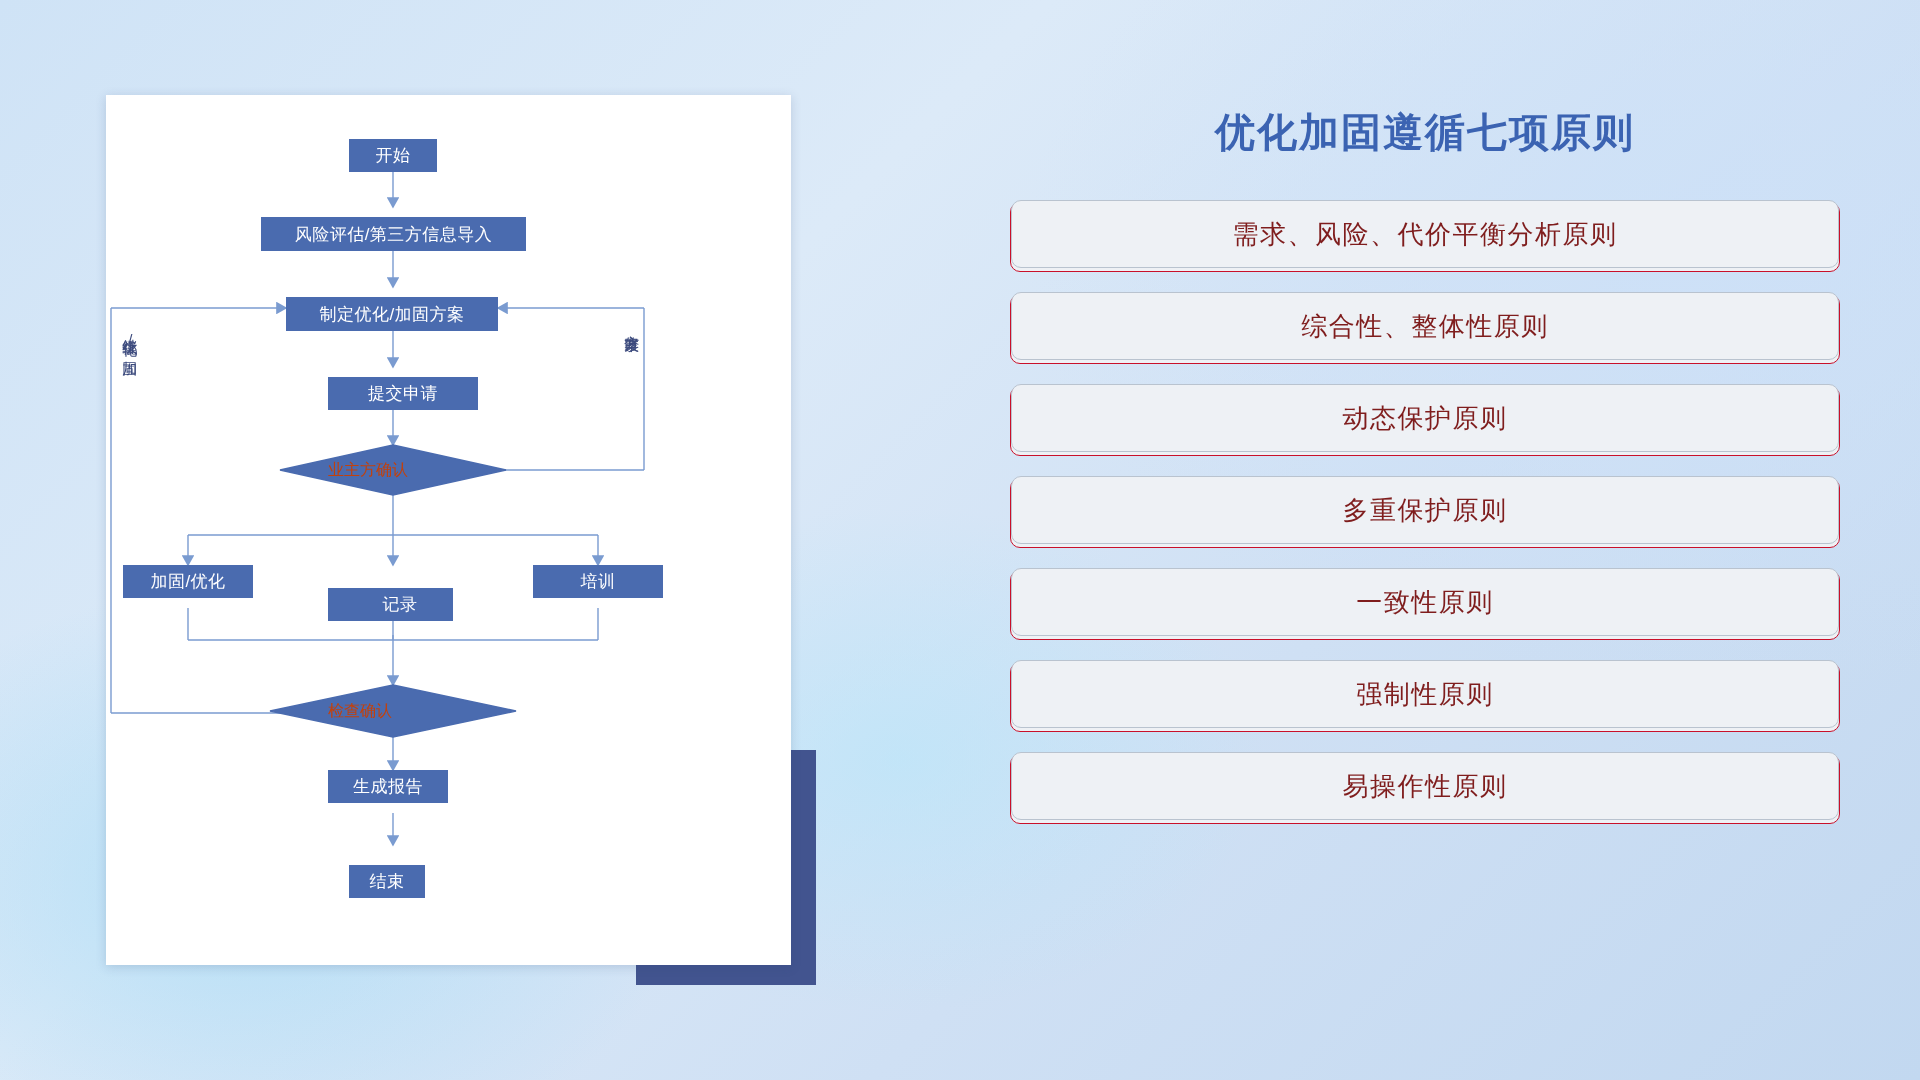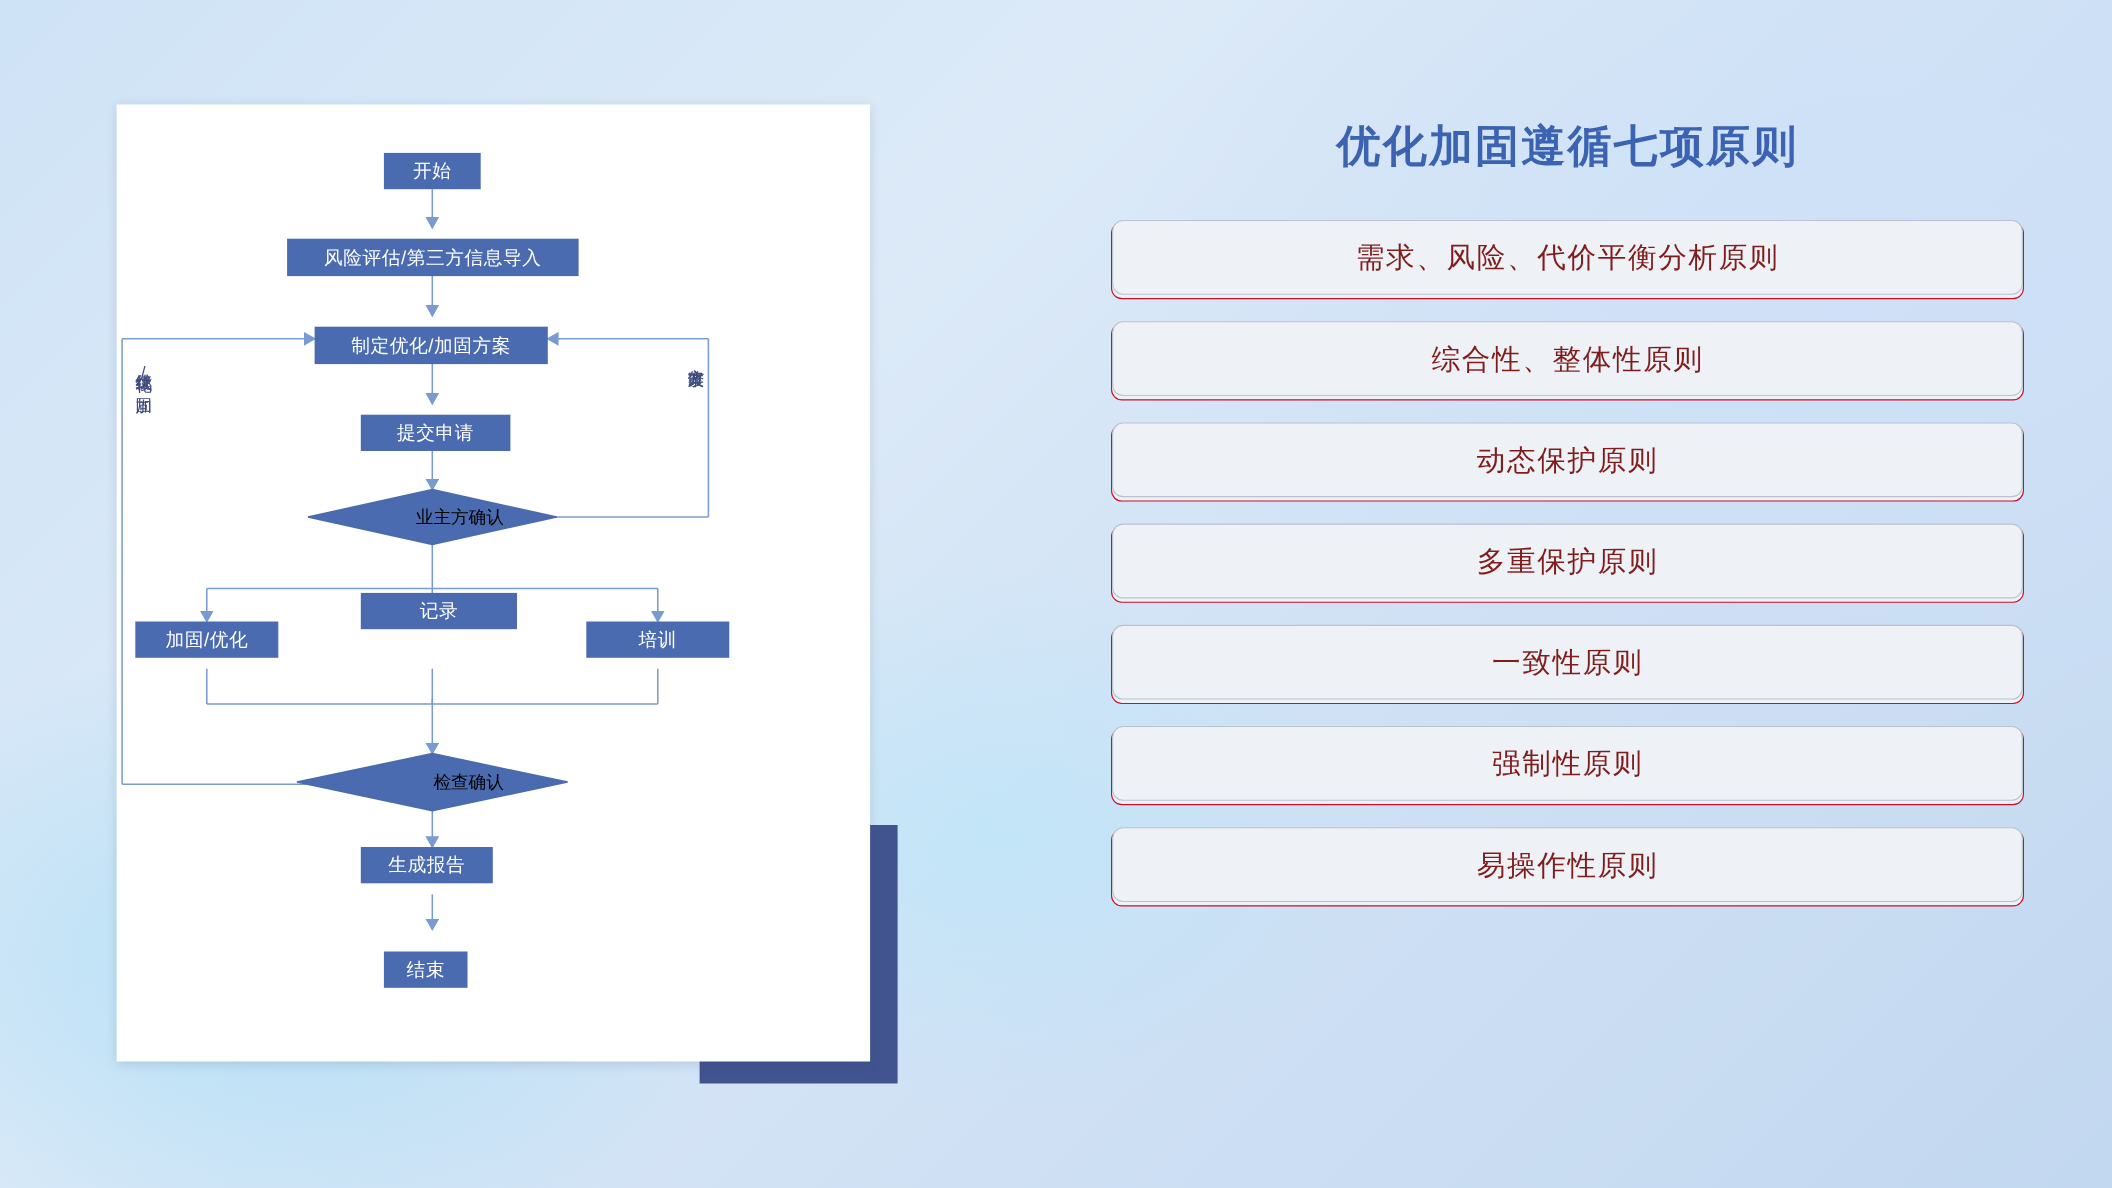--- a/index.html
+++ b/index.html
@@ -53,26 +53,26 @@
     font-size: 17px;
     display: flex;
     align-items: center;
     justify-content: center;
     letter-spacing: 0.5px;
     white-space: nowrap;
   }
   .node.small { font-size: 17px; }
   .diamond-label {
     position: absolute;
-    color: #000000;
+    color: #c2410c;
     font-size: 16px;
     white-space: nowrap;
     display: flex;
     align-items: center;
-    justify-content: flex-end;
+    justify-content: flex-start;
   }
   .vlabel {
     position: absolute;
     color: #3c4a7d;
     font-size: 15px;
     writing-mode: vertical-rl;
     text-orientation: upright;
     line-height: 1.05;
     letter-spacing: 1px;
   }
@@ -187,33 +187,33 @@
     </div>
 
     <div class="node" style="left:155px; top:122px; width:265px; height:34px;">
       <span>风险评估/第三方信息导入</span>
     </div>
 
     <div class="node" style="left:180px; top:202px; width:212px; height:34px;">
       <span>制定优化/加固方案</span>
     </div>
 
-    <div class="node" style="left:222px; top:282px; width:136px; height:33px;">
+    <div class="node" style="left:222px; top:282px; width:150px; height:33px;">
       <span>提交申请</span>
     </div>
 
     <div class="diamond-label" style="left:222px; top:363px; width:130px; height:24px;">
       <span>业主方确认</span>
     </div>
 
     <div class="node small" style="left:17px; top:470px; width:130px; height:33px;">
       <span>加固/优化</span>
     </div>
 
-    <div class="node small" style="left:222px; top:444px; width:142px; height:33px;">
+    <div class="node small" style="left:222px; top:493px; width:106px; height:33px;padding-left:19px;">
       <span>记录</span>
     </div>
 
     <div class="node small" style="left:427px; top:470px; width:130px; height:33px;">
       <span>培训</span>
     </div>
 
     <div class="diamond-label" style="left:222px; top:604px; width:130px; height:24px;">
       <span>检查确认</span>
     </div>

